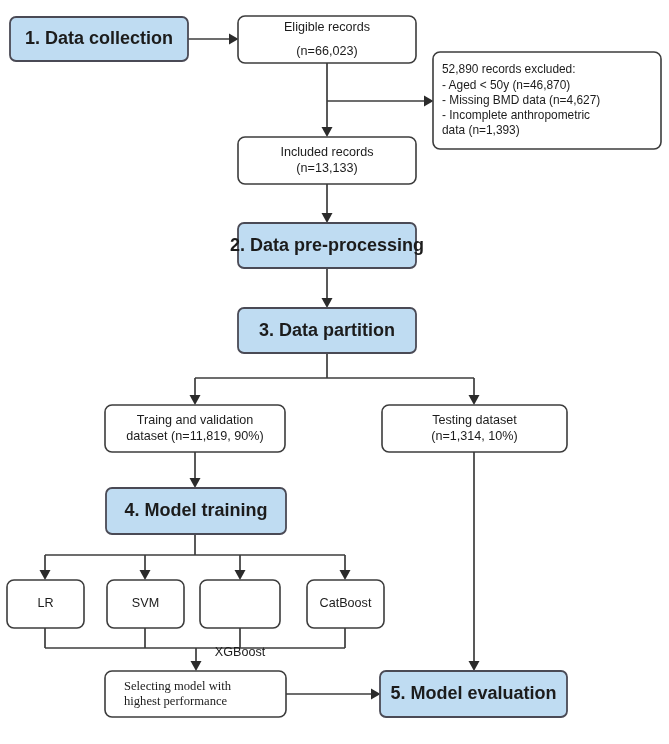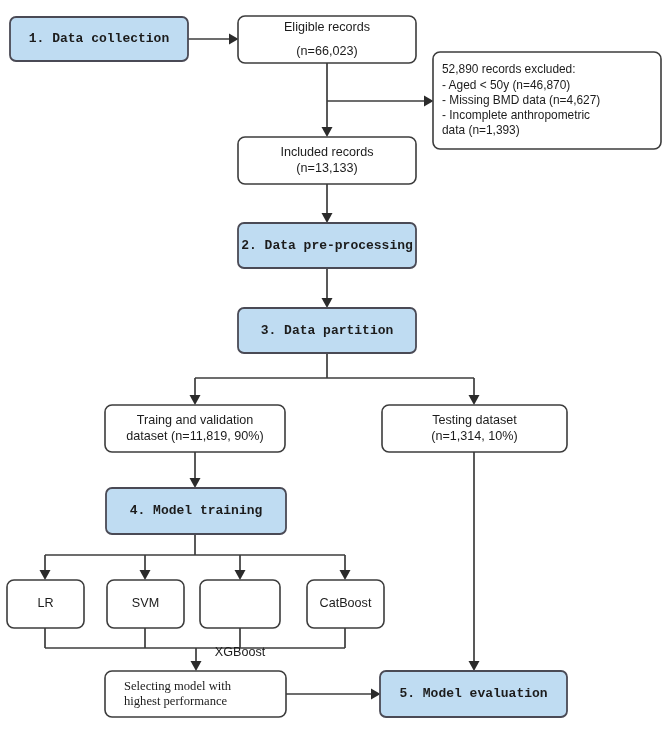--- a/index.html
+++ b/index.html
@@ -56,22 +56,21 @@
     text-align: center;
     color: #1c1c1c;
     font-size: 12.6px;
     line-height: 15.5px;
     font-family: "Liberation Sans", sans-serif;
     box-sizing: border-box;
     pointer-events: none;
   }
   .node-text.bold {
     font-weight: bold;
-    font-size: 13px;
-    font-family: Liberation Mono, monospace;
+    font-size: 18px;
   }
   .node-text.left {
     align-items: flex-start;
     text-align: left;
     padding-left: 9px;
   }
   .node-text .ln {
     display: block;
     white-space: nowrap;
   }

